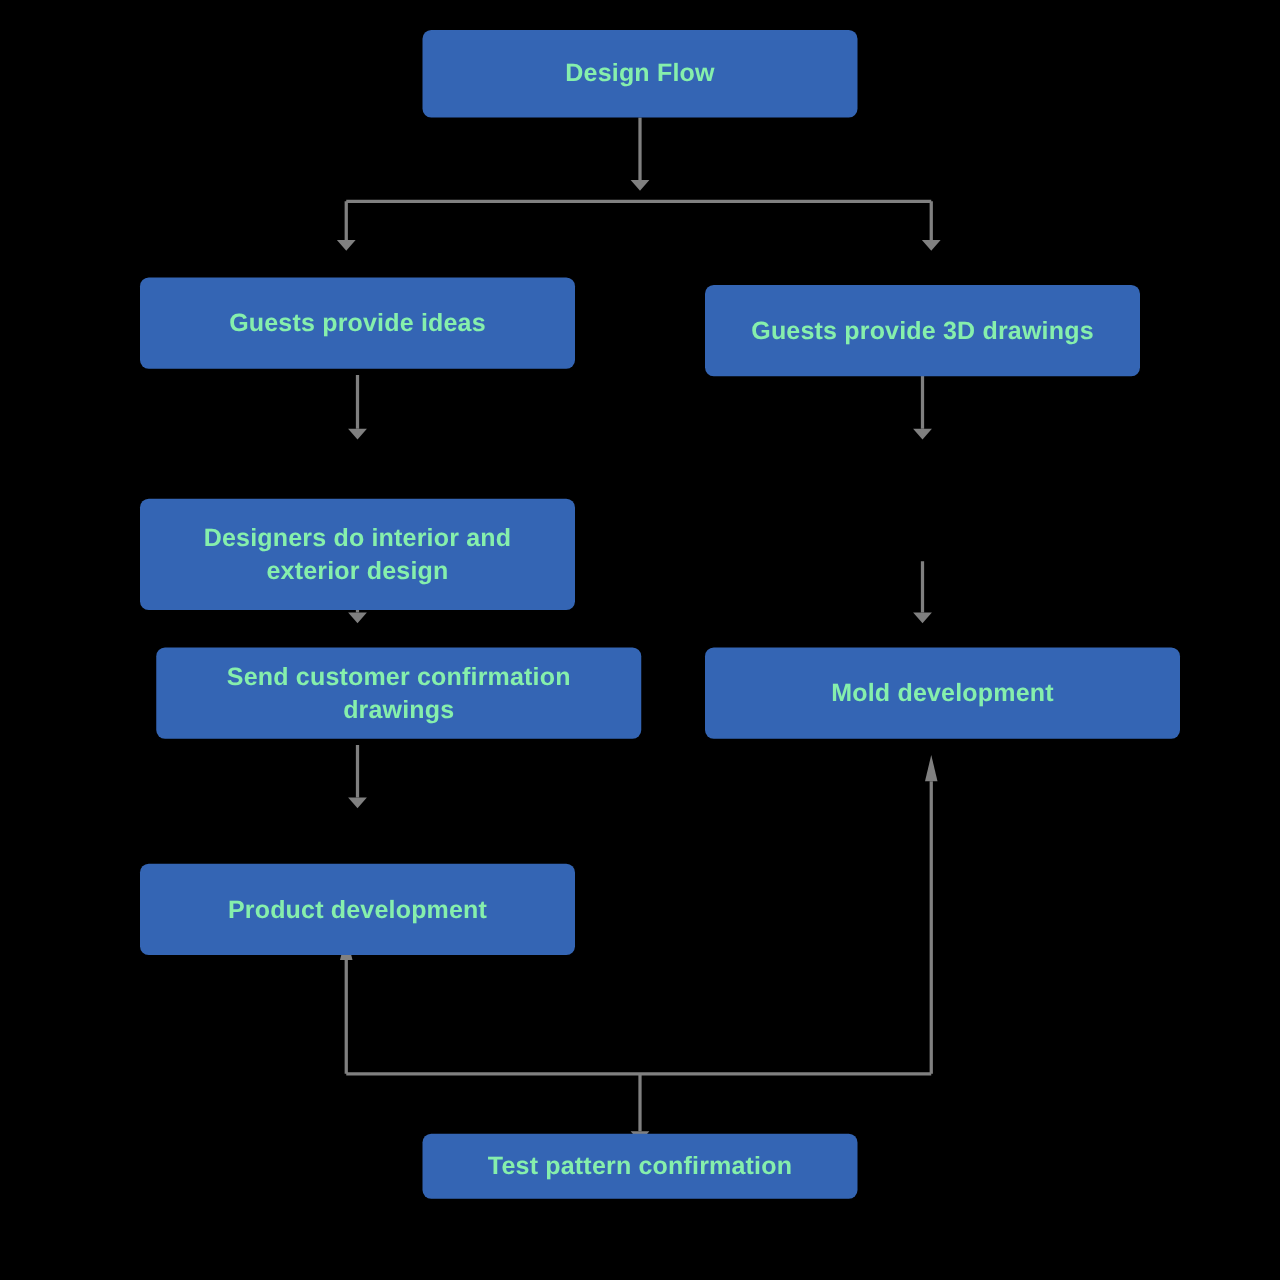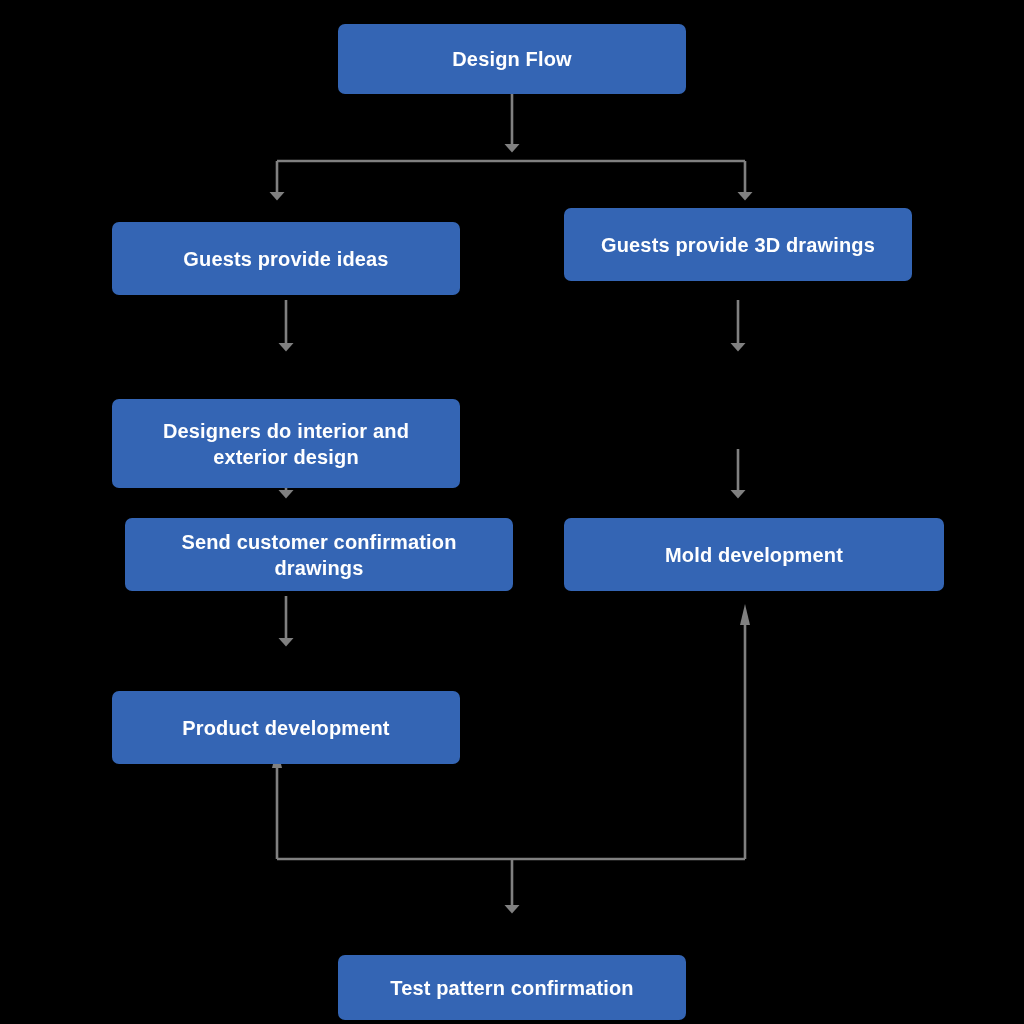--- a/index.html
+++ b/index.html
@@ -20,21 +20,21 @@
     left: 0;
     top: 0;
     width: 1024px;
     height: 1024px;
   }
   .node {
     position: absolute;
     box-sizing: border-box;
     background: #3465b4;
     border-radius: 7px;
-    color: #ffffff;
+    color: #86efac;
     font-weight: bold;
     font-size: 20px;
     line-height: 26px;
     letter-spacing: 0.15px;
     display: flex;
     align-items: center;
     justify-content: center;
     text-align: center;
     padding: 4px 10px;
     white-space: pre-line;
@@ -118,21 +118,21 @@
   </svg>
 
   <div class="node" style="left:338px; top:24px; width:348px; height:70px;">
     <span>Design Flow</span>
   </div>
 
   <div class="node" style="left:112px; top:222px; width:348px; height:73px;">
     <span>Guests provide ideas</span>
   </div>
 
-  <div class="node" style="left:564px; top:208px; width:348px; height:73px;">
+  <div class="node" style="left:564px; top:228px; width:348px; height:73px;">
     <span>Guests provide 3D drawings</span>
   </div>
 
   <div class="node" style="left:112px; top:371px; width:348px; height:89px;margin-top:28px;">
     <span>Designers do interior and
 exterior design</span>
   </div>
 
 
   <div class="node" style="left:125px; top:518px; width:388px; height:73px;">
@@ -141,17 +141,17 @@
   </div>
 
   <div class="node" style="left:564px; top:518px; width:380px; height:73px;">
     <span>Mold development</span>
   </div>
 
   <div class="node" style="left:112px; top:665px; width:348px; height:73px;margin-top:26px;">
     <span>Product development</span>
   </div>
 
-  <div class="node" style="left:338px; top:955px; width:348px; height:65px;">
+  <div class="node" style="left:338px; top:907px; width:348px; height:52px;">
     <span>Test pattern confirmation</span>
   </div>
 
 </div>
 
 </body></html>

